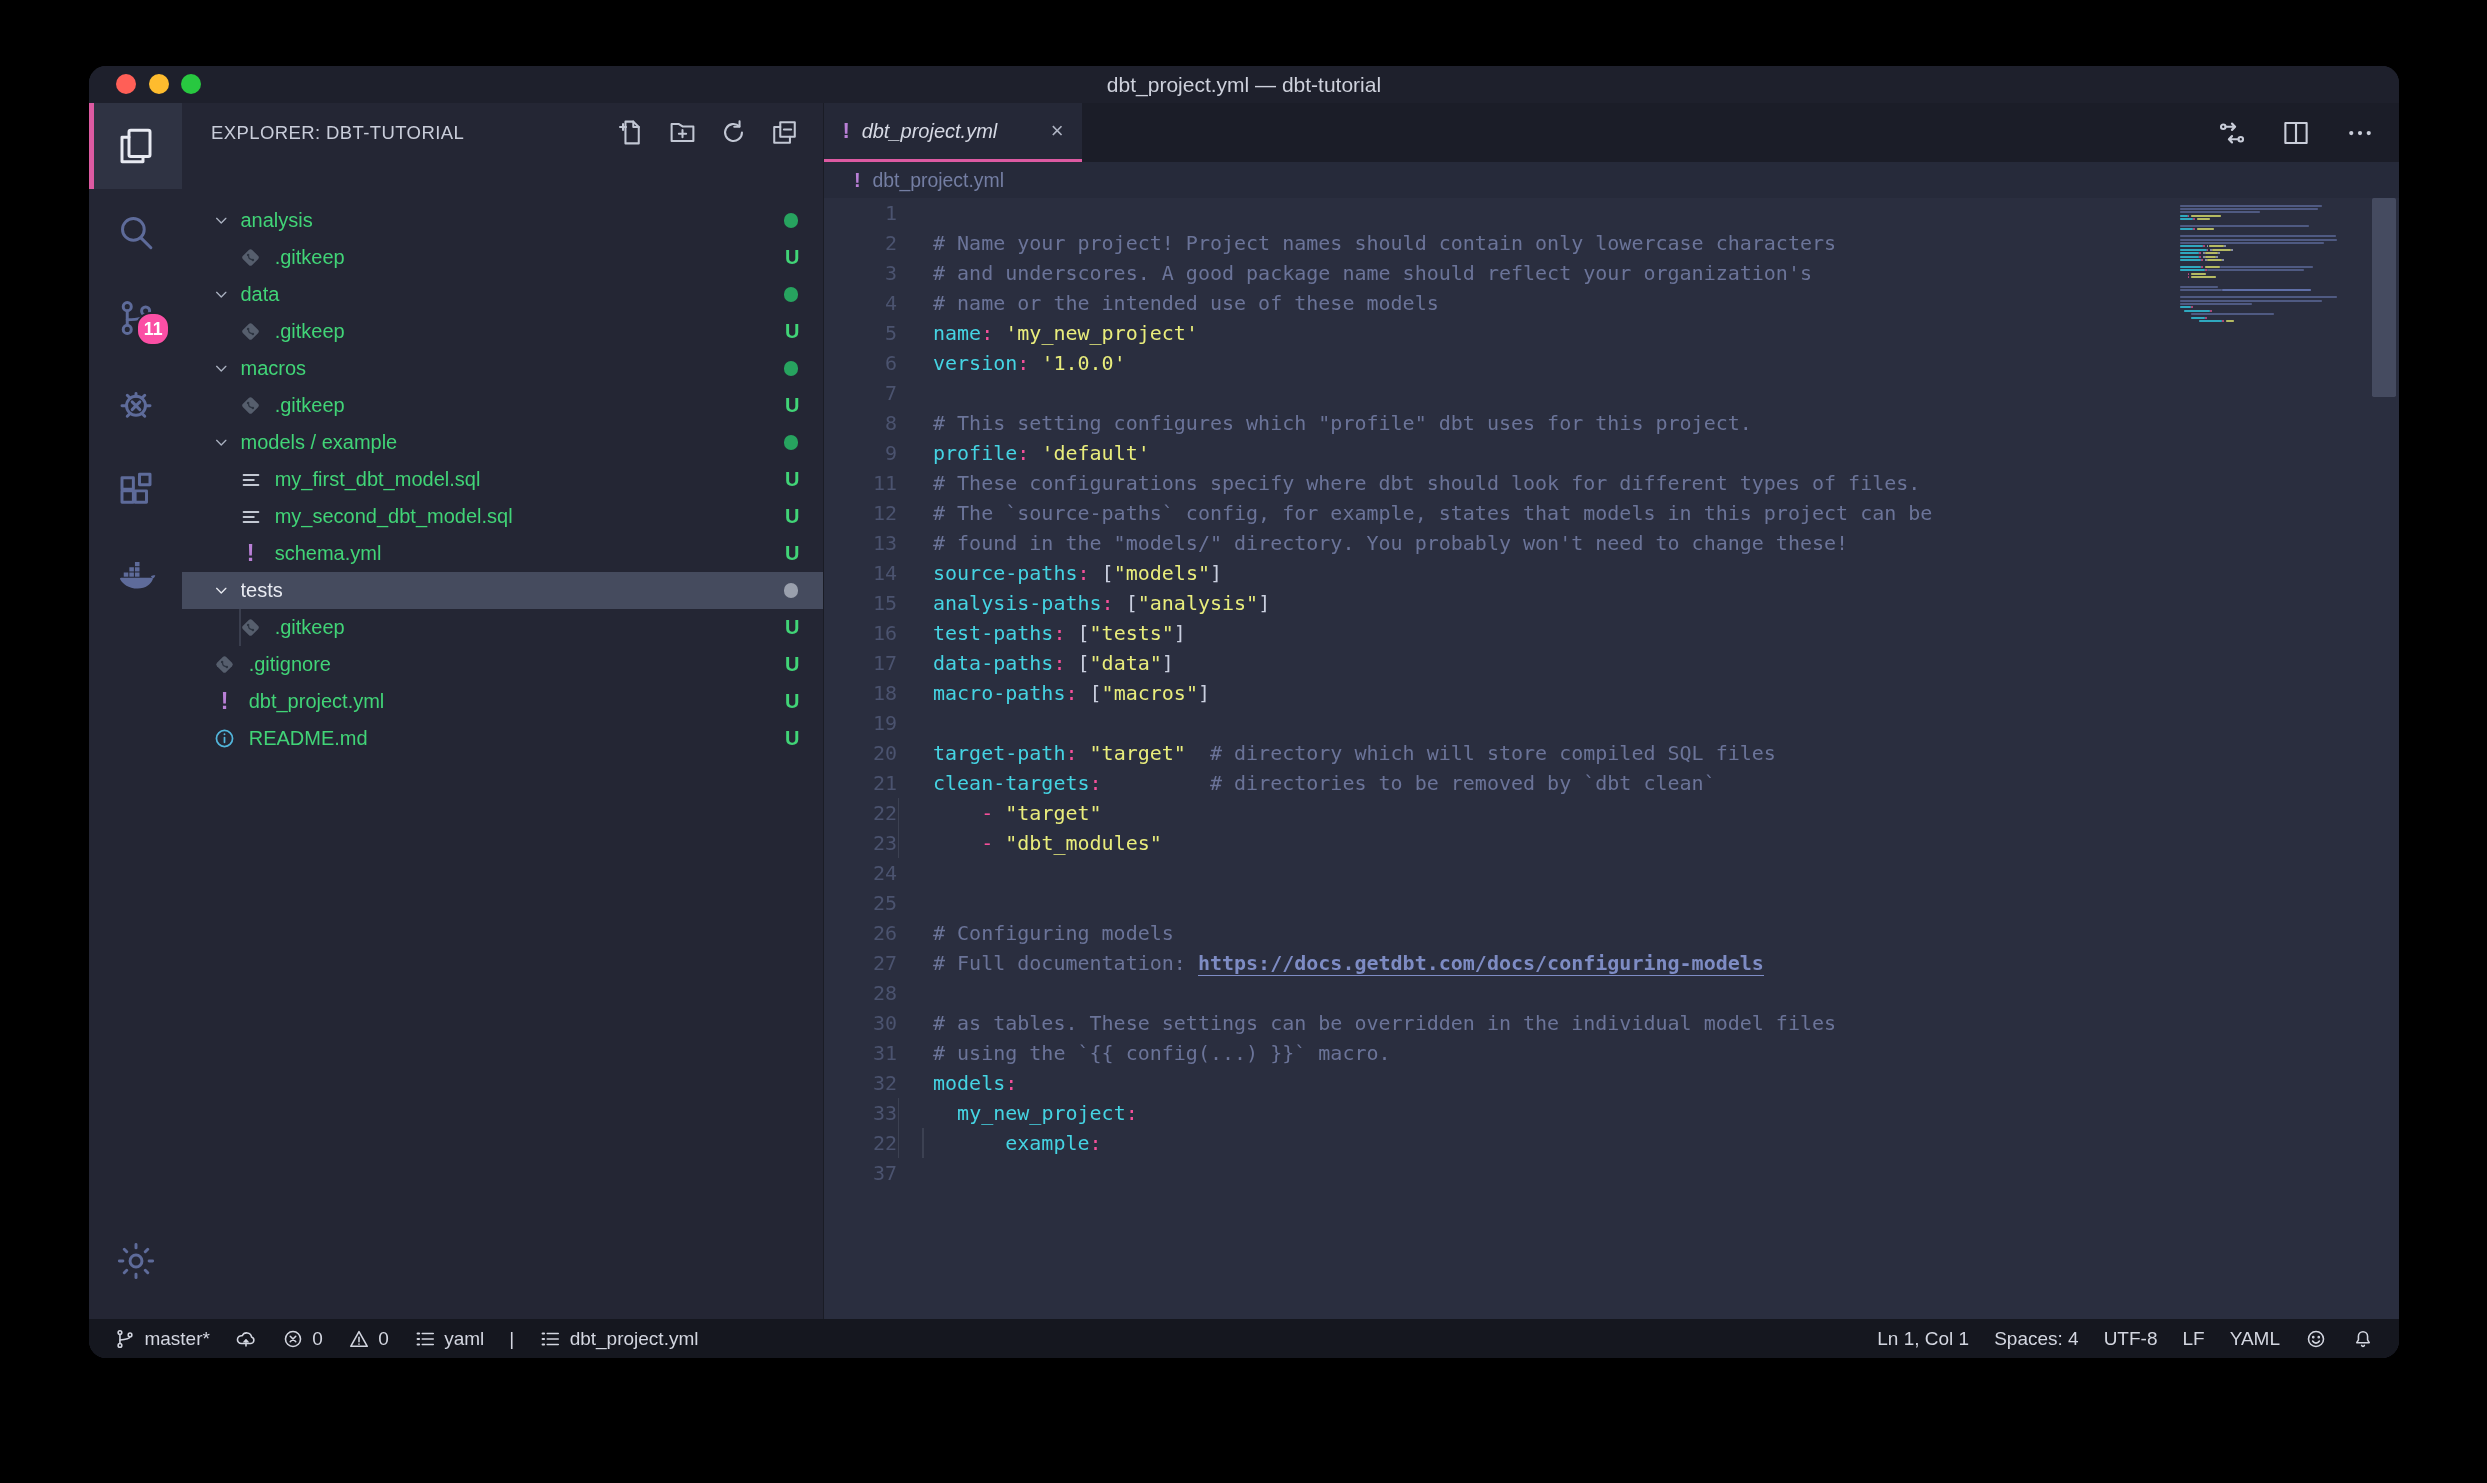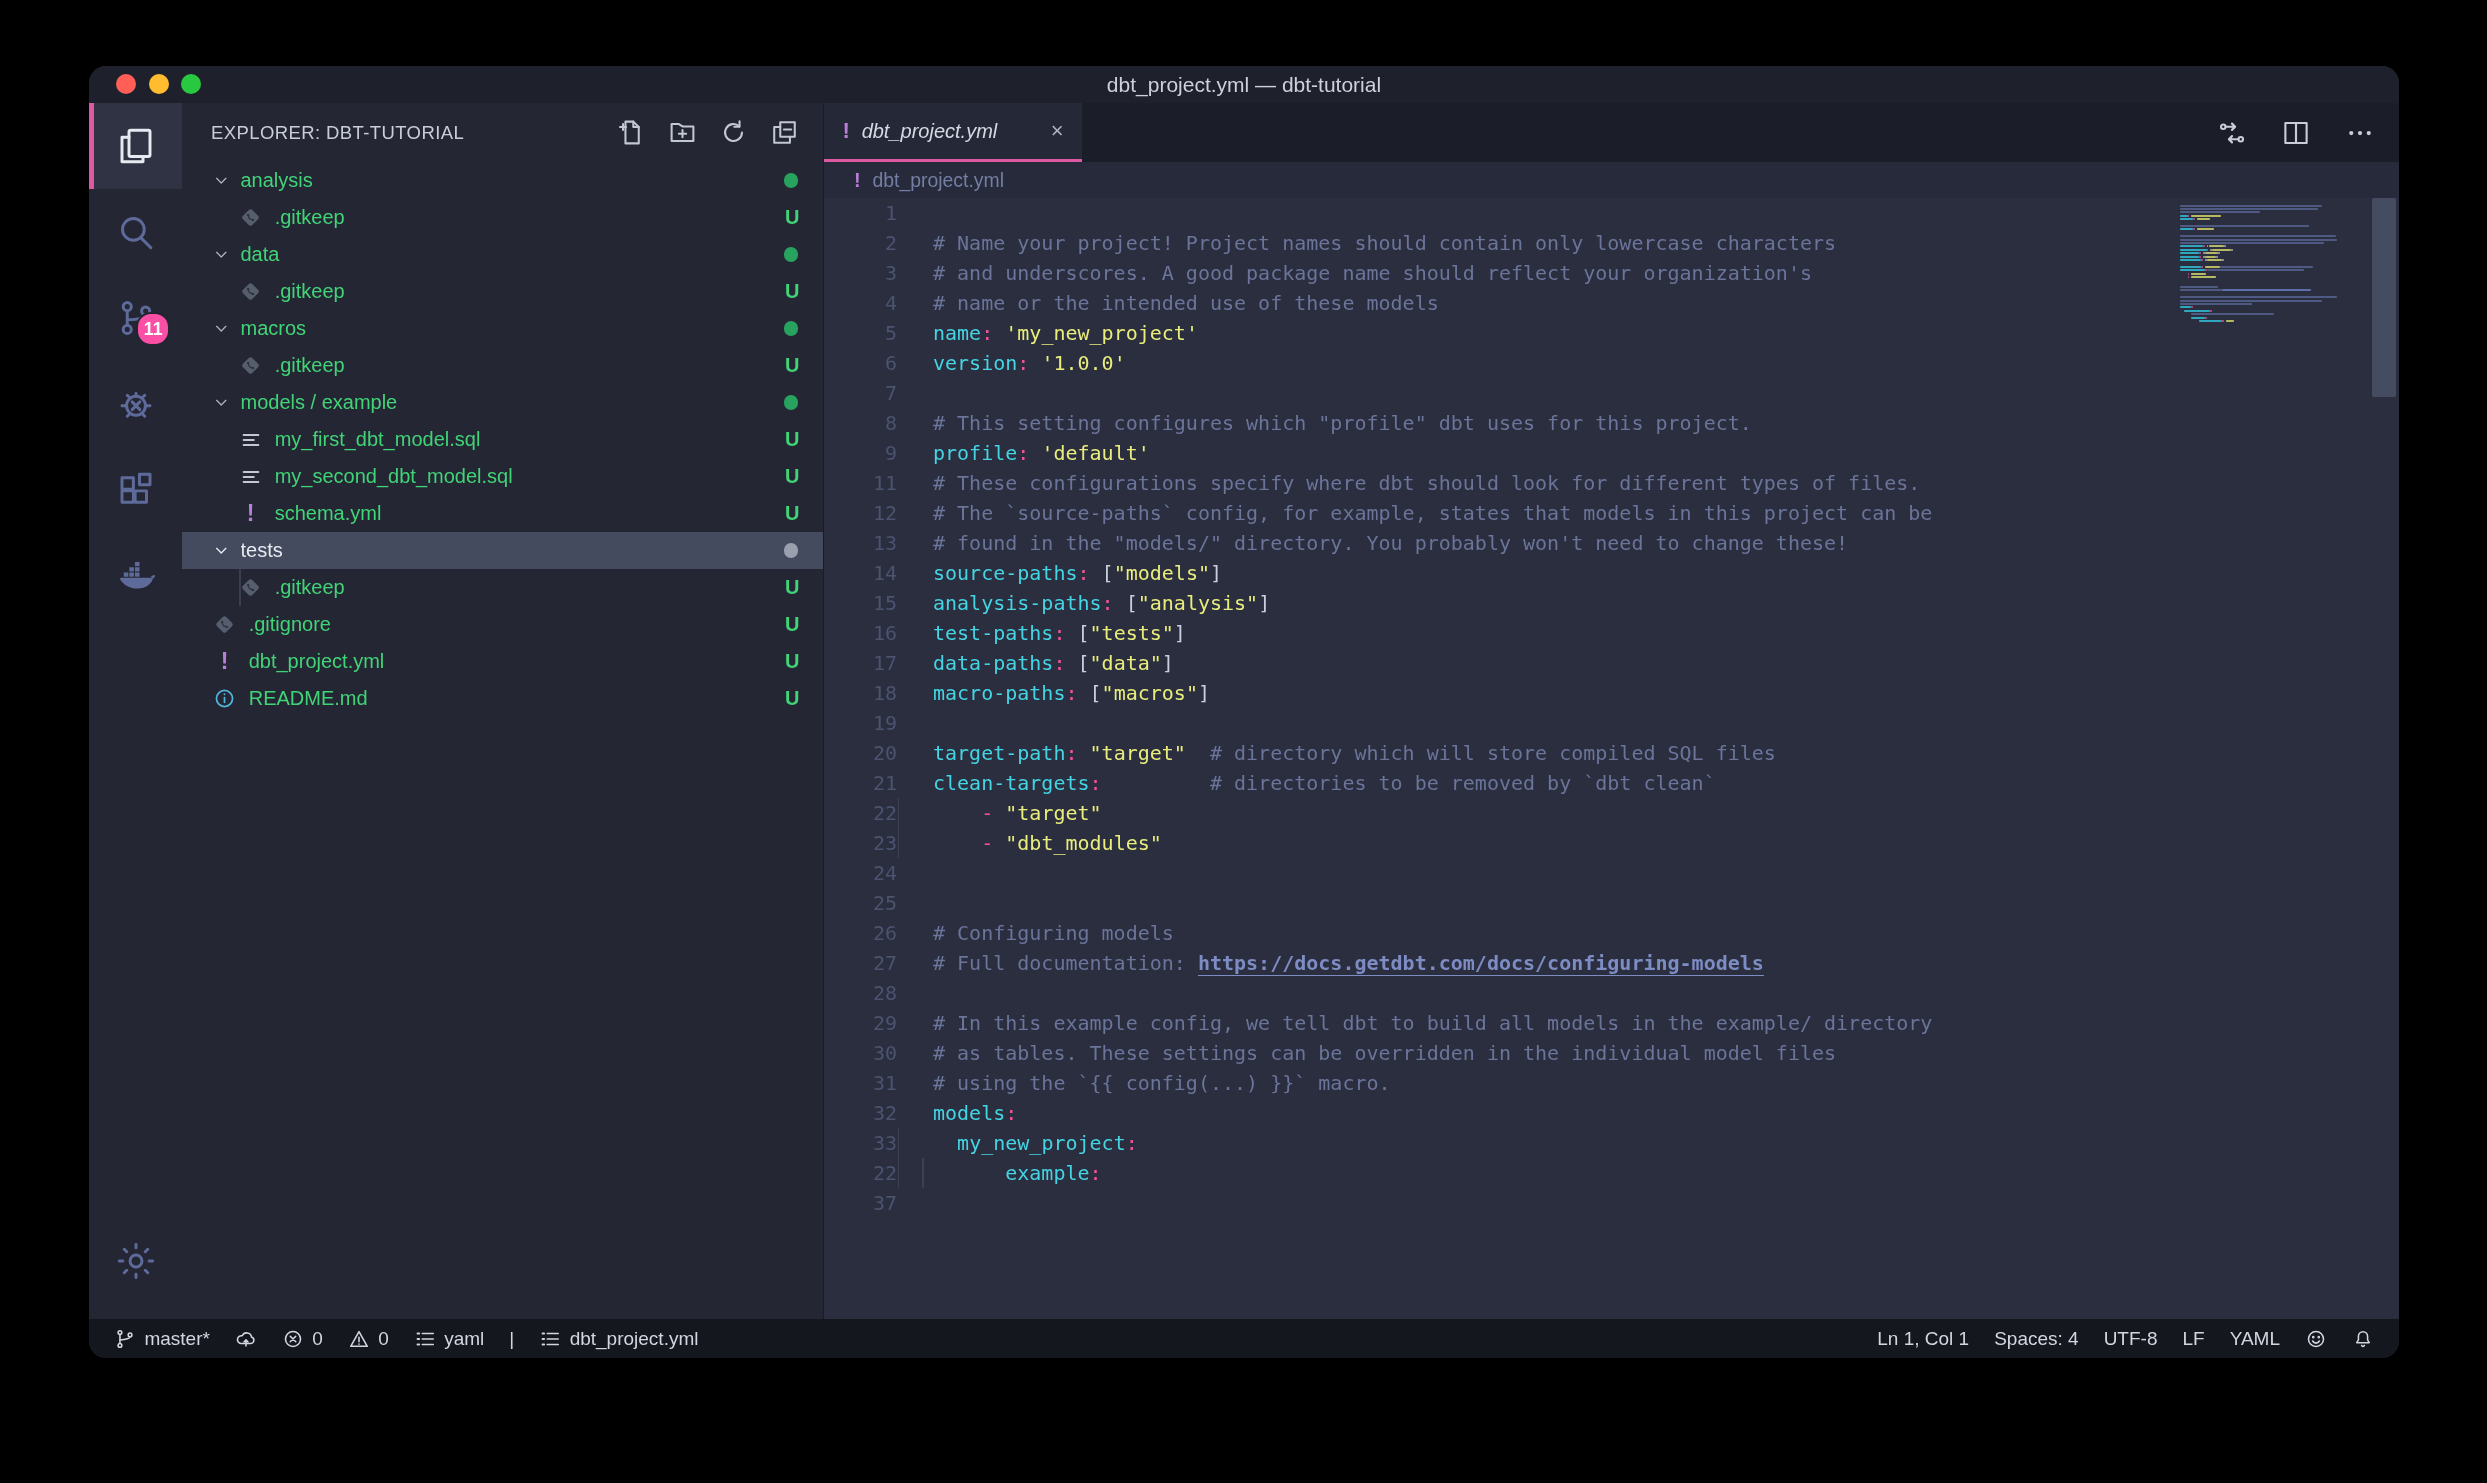--- a/index.html
+++ b/index.html
@@ -21,21 +21,21 @@
   .act-item svg{width:42px;height:42px;}
   .act-badge{position:absolute;right:11.8px;bottom:15px;min-width:30px;height:30px;border-radius:15px;background:var(--badge);
              color:#fff;font-size:17.7px;font-weight:bold;display:flex;align-items:center;justify-content:center;border:2.5px solid #232531;}
   .act-bottom{position:absolute;bottom:15px;left:0;width:93px;}
   
   .sidebar{width:641px;background:var(--bg-side);border-right:1.7px solid #1a1c25;display:flex;flex-direction:column;flex:0 0 auto;}
   .sb-header{height:59px;display:flex;align-items:center;padding:0 23.6px 0 29px;}
   .sb-title{color:#c9cdda;font-size:18.5px;letter-spacing:0.4px;flex:1;}
   .sb-actions{display:flex;gap:22px;color:#c2c7d4;}
   .sb-actions svg{width:29px;height:29px;cursor:pointer;}
-  .tree{flex:1;overflow:hidden;position:relative;}
+  .tree{flex:1;overflow:hidden;position:relative;margin-top:40px;}
   .row{height:37px;display:flex;align-items:center;position:relative;color:var(--green);font-size:20px;cursor:pointer;}
   .row.selected{background:var(--bg-selrow);color:#e9ebf2;}
   .row .chev{width:18.5px;margin-left:30px;color:#aab1c0;flex:0 0 auto;display:flex;align-items:center;}
   .row .chev svg{width:18.5px;height:18.5px;}
   .row .ficon{width:25px;margin-left:56px;margin-right:1.7px;flex:0 0 auto;display:flex;align-items:center;justify-content:center;font-size:20px;}
   .row.root-file .ficon{margin-left:30px;}
   .row .label{margin-left:10px;white-space:nowrap;overflow:hidden;flex:1;}
   .row .badge{margin-right:23.6px;font-size:20px;font-weight:bold;color:var(--green);}
   .row .dot{width:14.3px;height:14.3px;border-radius:50%;background:var(--dotgreen);margin-right:25px;}
   .row .dot.gray{background:#9aa0ad;}
@@ -404,21 +404,20 @@
             <div class="codeline"><span class="gutter">19</span><span class="ctext"></span></div>
             <div class="codeline"><span class="gutter">20</span><span class="ctext"><span class="tok-k">target-path</span><span class="tok-p">:</span><span class="tok-t"> </span><span class="tok-s">"target"</span><span class="tok-c">  # directory which will store compiled SQL files</span></span></div>
             <div class="codeline"><span class="gutter">21</span><span class="ctext"><span class="tok-k">clean-targets</span><span class="tok-p">:</span><span class="tok-c">         # directories to be removed by `dbt clean`</span></span></div>
             <div class="codeline"><span class="gutter">22</span><span class="ctext"><span class="guide" style="left:0.8px"></span><span class="tok-t">    </span><span class="tok-p">-</span><span class="tok-t"> </span><span class="tok-s">"target"</span></span></div>
             <div class="codeline"><span class="gutter">23</span><span class="ctext"><span class="guide" style="left:0.8px"></span><span class="tok-t">    </span><span class="tok-p">-</span><span class="tok-t"> </span><span class="tok-s">"dbt_modules"</span></span></div>
             <div class="codeline"><span class="gutter">24</span><span class="ctext"></span></div>
             <div class="codeline"><span class="gutter">25</span><span class="ctext"></span></div>
             <div class="codeline"><span class="gutter">26</span><span class="ctext"><span class="tok-c"># Configuring models</span></span></div>
             <div class="codeline"><span class="gutter">27</span><span class="ctext"><span class="tok-c"># Full documentation: </span><span class="tok-l">https://docs.getdbt.com/docs/configuring-models</span></span></div>
             <div class="codeline"><span class="gutter">28</span><span class="ctext"></span></div>
-            <div class="codeline"><span class="gutter">29</span><span class="ctext"><span class="tok-c"># In this example config, we tell dbt to build all models in the example/ directory</span></span></div>
             <div class="codeline"><span class="gutter">30</span><span class="ctext"><span class="tok-c"># as tables. These settings can be overridden in the individual model files</span></span></div>
             <div class="codeline"><span class="gutter">31</span><span class="ctext"><span class="tok-c"># using the `{{ config(...) }}` macro.</span></span></div>
             <div class="codeline"><span class="gutter">32</span><span class="ctext"><span class="tok-k">models</span><span class="tok-p">:</span></span></div>
             <div class="codeline"><span class="gutter">33</span><span class="ctext"><span class="guide" style="left:0.8px"></span><span class="tok-t">  </span><span class="tok-k">my_new_project</span><span class="tok-p">:</span></span></div>
             <div class="codeline"><span class="gutter">22</span><span class="ctext"><span class="guide" style="left:0.8px"></span><span class="guide" style="left:25px"></span><span class="tok-t">      </span><span class="tok-k">example</span><span class="tok-p">:</span></span></div>
             <div class="codeline"><span class="gutter">37</span><span class="ctext"></span></div>
           </div>
         <div class="minimap" id="minimap">
             <div class="mrow"></div>
             <div class="mrow">

